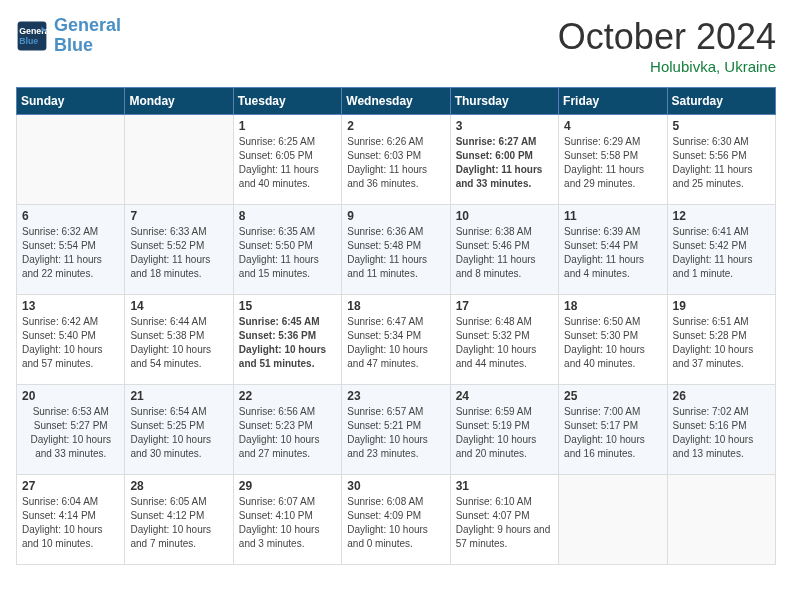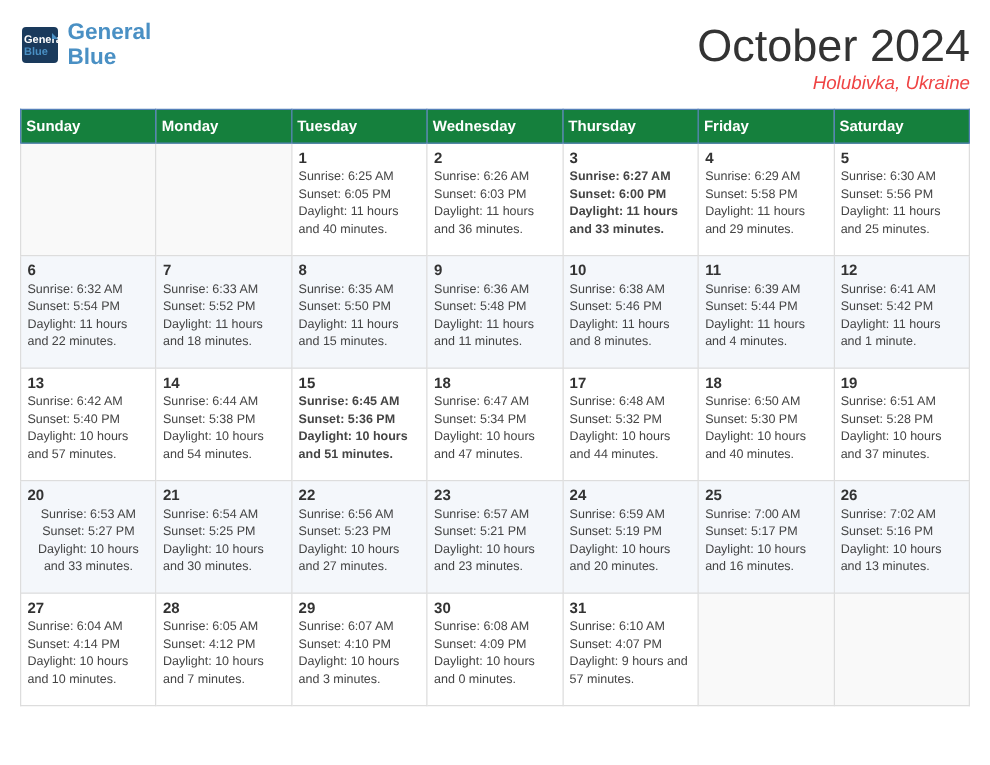--- a/index.html
+++ b/index.html
@@ -37,30 +37,29 @@
     .title-block {
       text-align: right;
     }
     .month-title {
       font-size: 36px;
       font-weight: 300;
       color: #333;
     }
     .location {
       font-size: 15px;
-      color: #ef4444;
-      font-style: italic;
+      color: #15803d;
     }
     .calendar {
       width: 100%;
       border-collapse: collapse;
       border: 1px solid #ccc;
     }
     .calendar th {
-      background: #15803d;
+      background: #0c4a6e;
       color: #fff;
       font-size: 12px;
       font-weight: bold;
       padding: 6px 4px;
       text-align: left;
       border: 1px solid #5580b8;
     }
     .calendar td {
       vertical-align: top;
       padding: 4px 5px;

